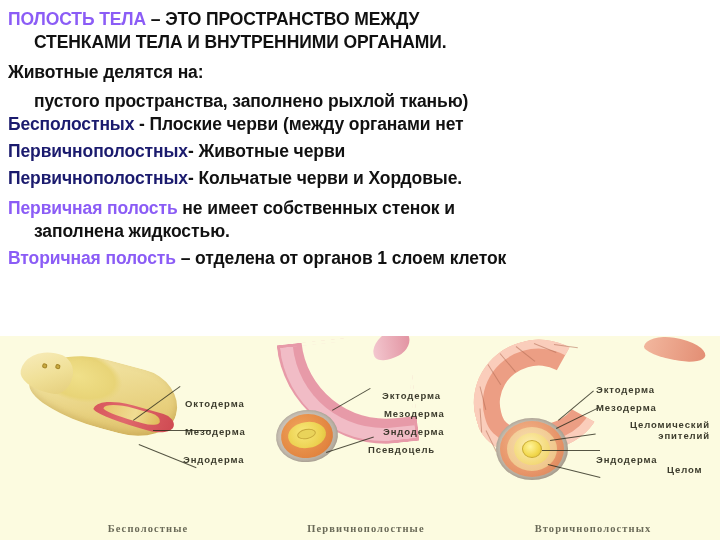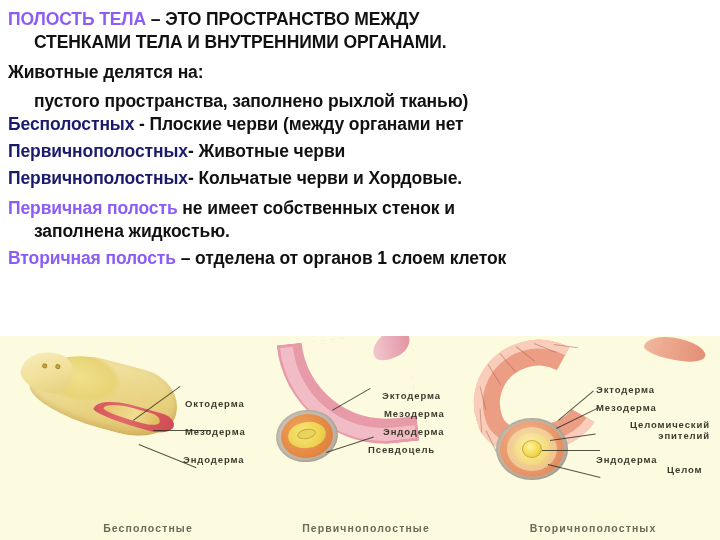--- a/index.html
+++ b/index.html
@@ -52,20 +52,21 @@
   .caption {
     position: absolute;
     bottom: 6px;
     width: 100%;
     text-align: center;
     font-size: 10.5px;
     font-weight: bold;
     color: #4b4b3b;
     letter-spacing: 1.1px;
     opacity: .82;
+    font-family: Liberation Serif, serif;
   }
 
   .lbl {
     position: absolute;
     font-size: 9.5px;
     font-weight: bold;
     color: #2c2c1e;
     letter-spacing: .9px;
     white-space: nowrap;
     opacity: .92;

